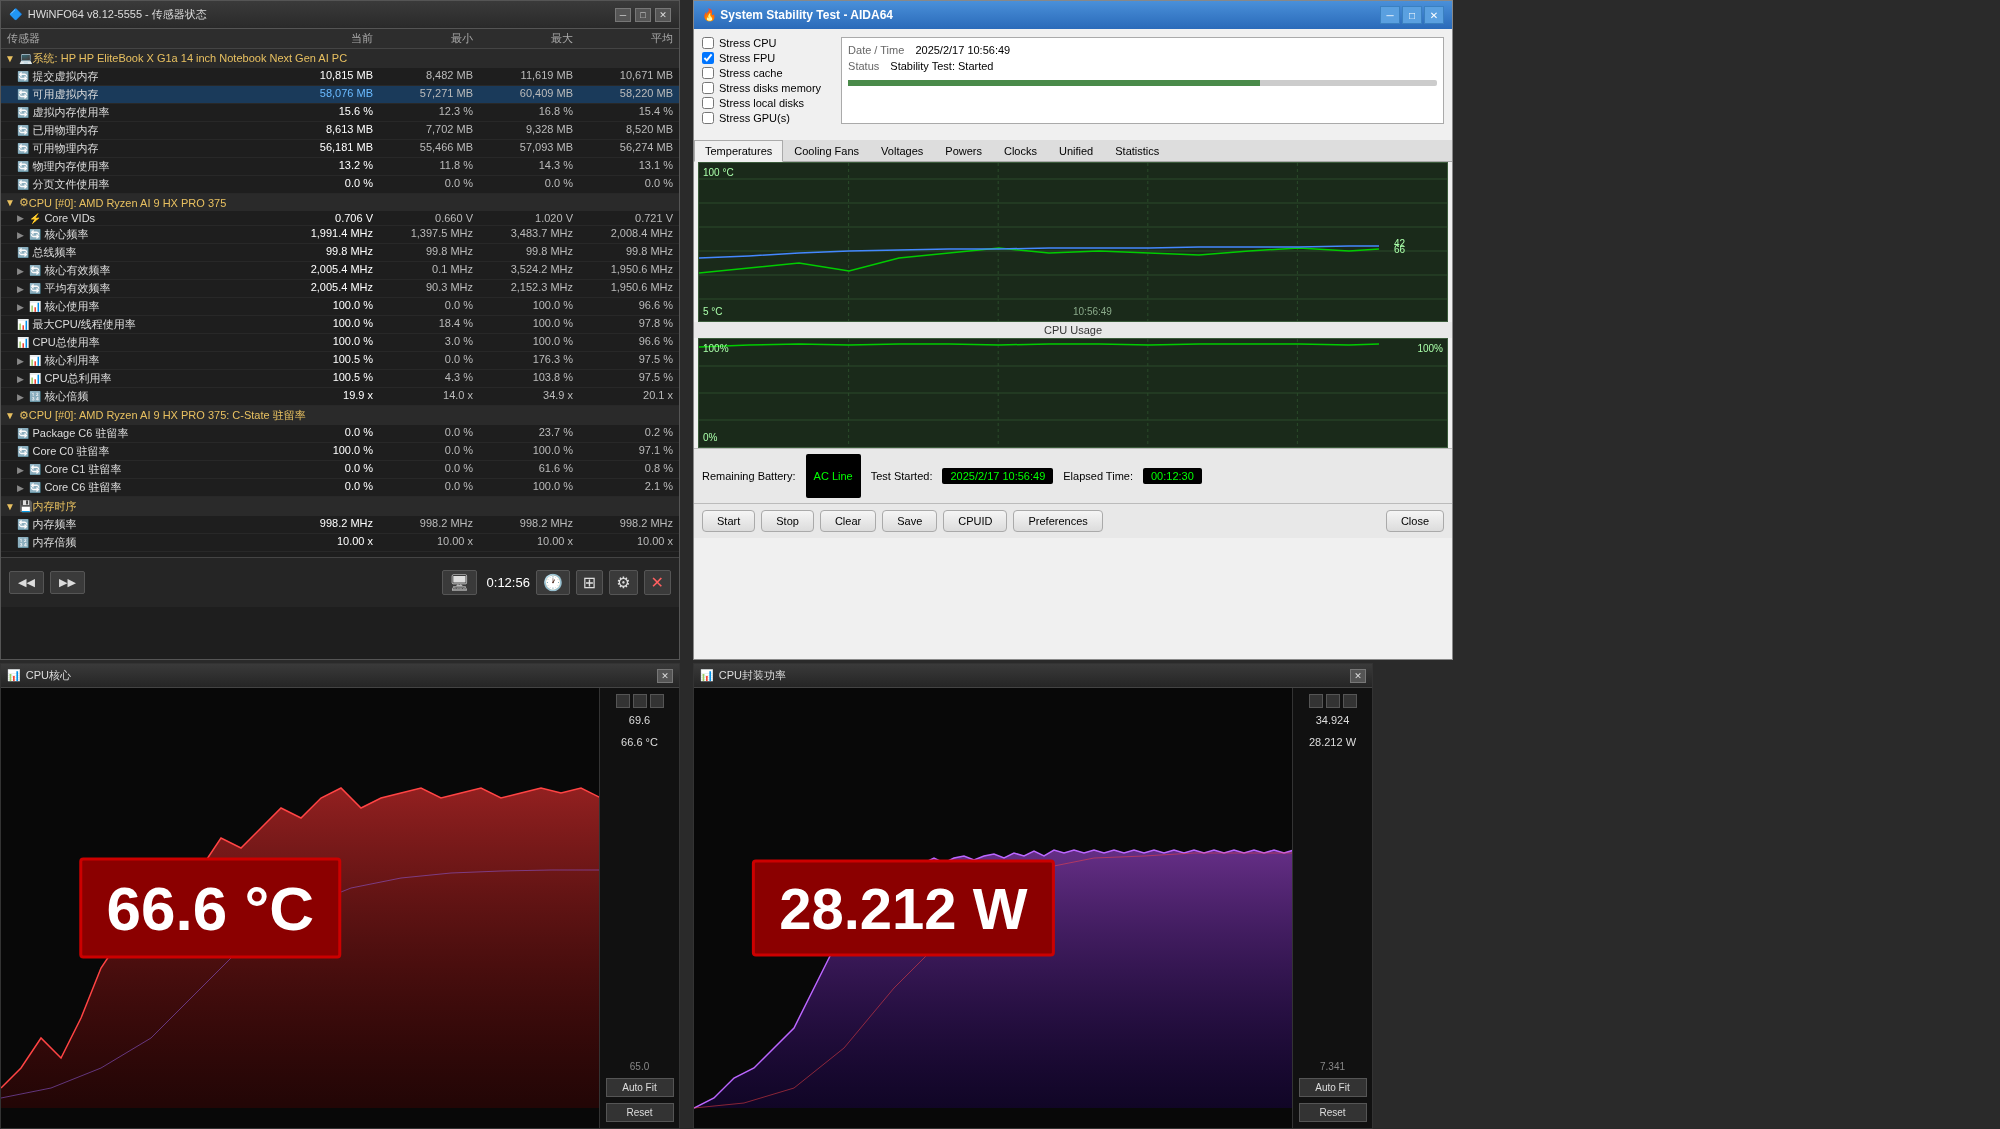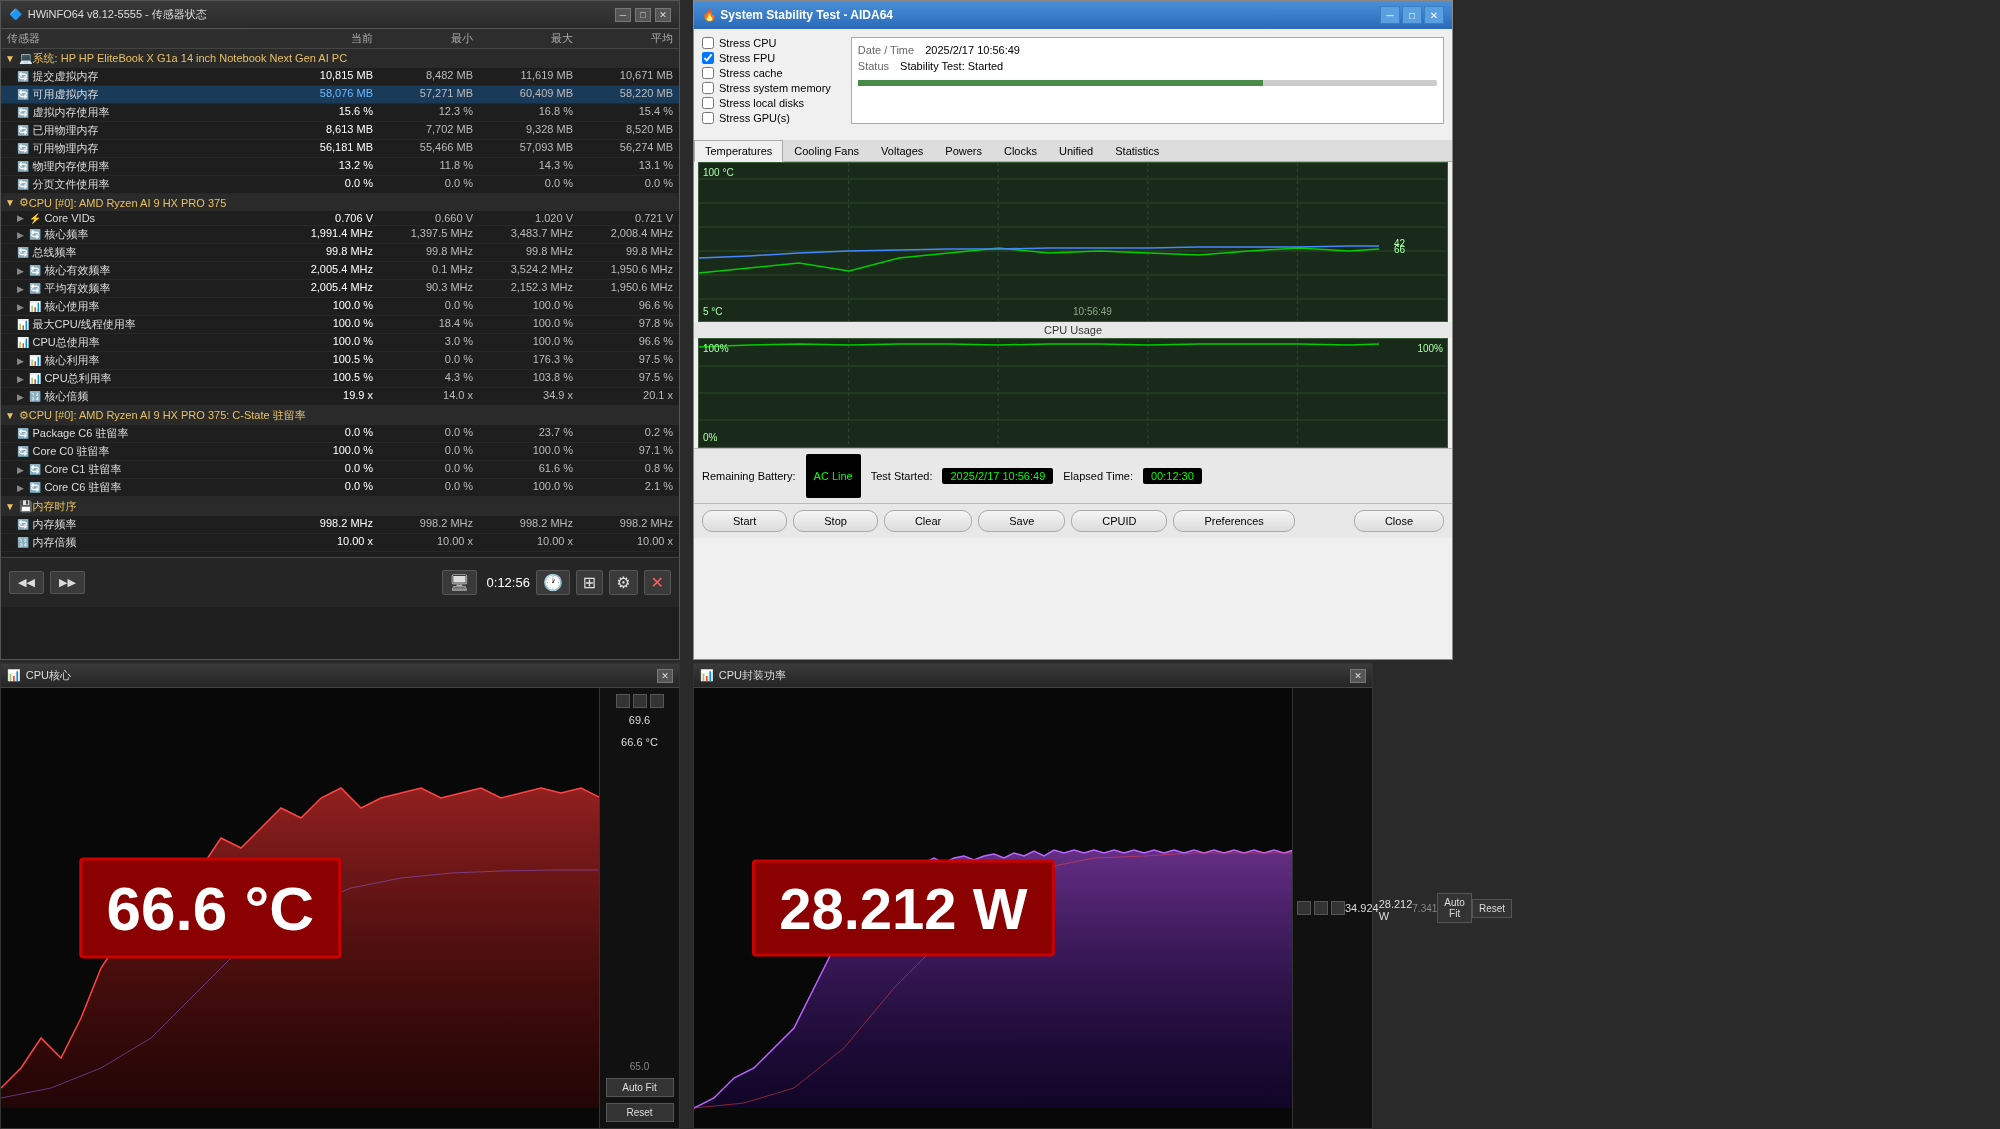--- a/index.html
+++ b/index.html
@@ -209,26 +209,26 @@
     }
 
     .aida-buttons {
       display: flex;
       gap: 6px;
       padding: 6px 8px;
       background: #e8e8e8;
       border-top: 1px solid #bbb;
     }
     .aida-btn {
-      padding: 4px 30px;
+      padding: 4px 14px;
       background: linear-gradient(to bottom, #f5f5f5, #dcdcdc);
       border: 1px solid #aaa;
       font-size: 11px;
       cursor: pointer;
-      border-radius: 10px;
+      border-radius: 4px;
     }
     .aida-close-btn { margin-left: auto; }
     .gauge-titlebar {
       background: linear-gradient(to bottom, #3a3a3a, #252525);
       padding: 3px 6px;
       display: flex;
       align-items: center;
       justify-content: space-between;
       height: 24px;
       border-bottom: 1px solid #444;
@@ -517,21 +517,21 @@
         <div class="checkbox-row">
           <input type="checkbox" checked="" style="">
           <span>Stress FPU</span>
         </div>
         <div class="checkbox-row">
           <input type="checkbox" style="">
           <span>Stress cache</span>
         </div>
         <div class="checkbox-row">
           <input type="checkbox" style="">
-          <span>Stress system memory</span>
+          <span>Stress disks memory</span>
         </div>
         <div class="checkbox-row">
           <input type="checkbox" style="">
           <span>Stress local disks</span>
         </div>
         <div class="checkbox-row">
           <input type="checkbox" style="">
           <span>Stress GPU(s)</span>
         </div>
       </div>
@@ -729,21 +729,21 @@
 
         <path d="M0,420 L50,415 L100,400 L150,360 L200,300 L250,250 L300,200 L350,180 L400,170 L450,168 L500,165 L550,165 L600,165 L650,165 L680,165" stroke="#ff4444" stroke-width="1" fill="none" opacity="0.5"></path>
       </svg>
 
       <div style="position:absolute;top:50%;left:35%;transform:translate(-50%,-50%);
                   font-size:58px;font-weight:bold;color:#fff;
                   background:#8B0000;border:3px solid #cc0000;
                   padding:12px 24px;border-radius:4px;z-index:10;white-space:nowrap;">28.212 W</div>
     </div>
 
-    <div style="width:80px;background:#111;border-left:1px solid #333;display:flex;align-items:center;padding:6px 4px;">
+    <div style="width:80px;background:#111;border-left:1px solid #333;display:flex;flex-direction:column;align-items:center;padding:6px 4px;gap:6px;">
       <div style="display:flex;gap:3px;">
         <div style="width:14px;height:14px;background:#333;border:1px solid #555;"></div>
         <div style="width:14px;height:14px;background:#333;border:1px solid #555;"></div>
         <div style="width:14px;height:14px;background:#333;border:1px solid #555;"></div>
       </div>
       <div style="color:#ddd;font-size:11px;text-align:center;">34.924</div>
       <div style="margin-top:4px;color:#ddd;font-size:11px;">28.212 W</div>
       <div style="flex:1;"></div>
       <div style="color:#888;font-size:10px;">7.341</div>
       <button style="background:#333;border:1px solid #555;color:#ddd;padding:3px 6px;font-size:10px;cursor:pointer;width:68px;">Auto Fit</button>

